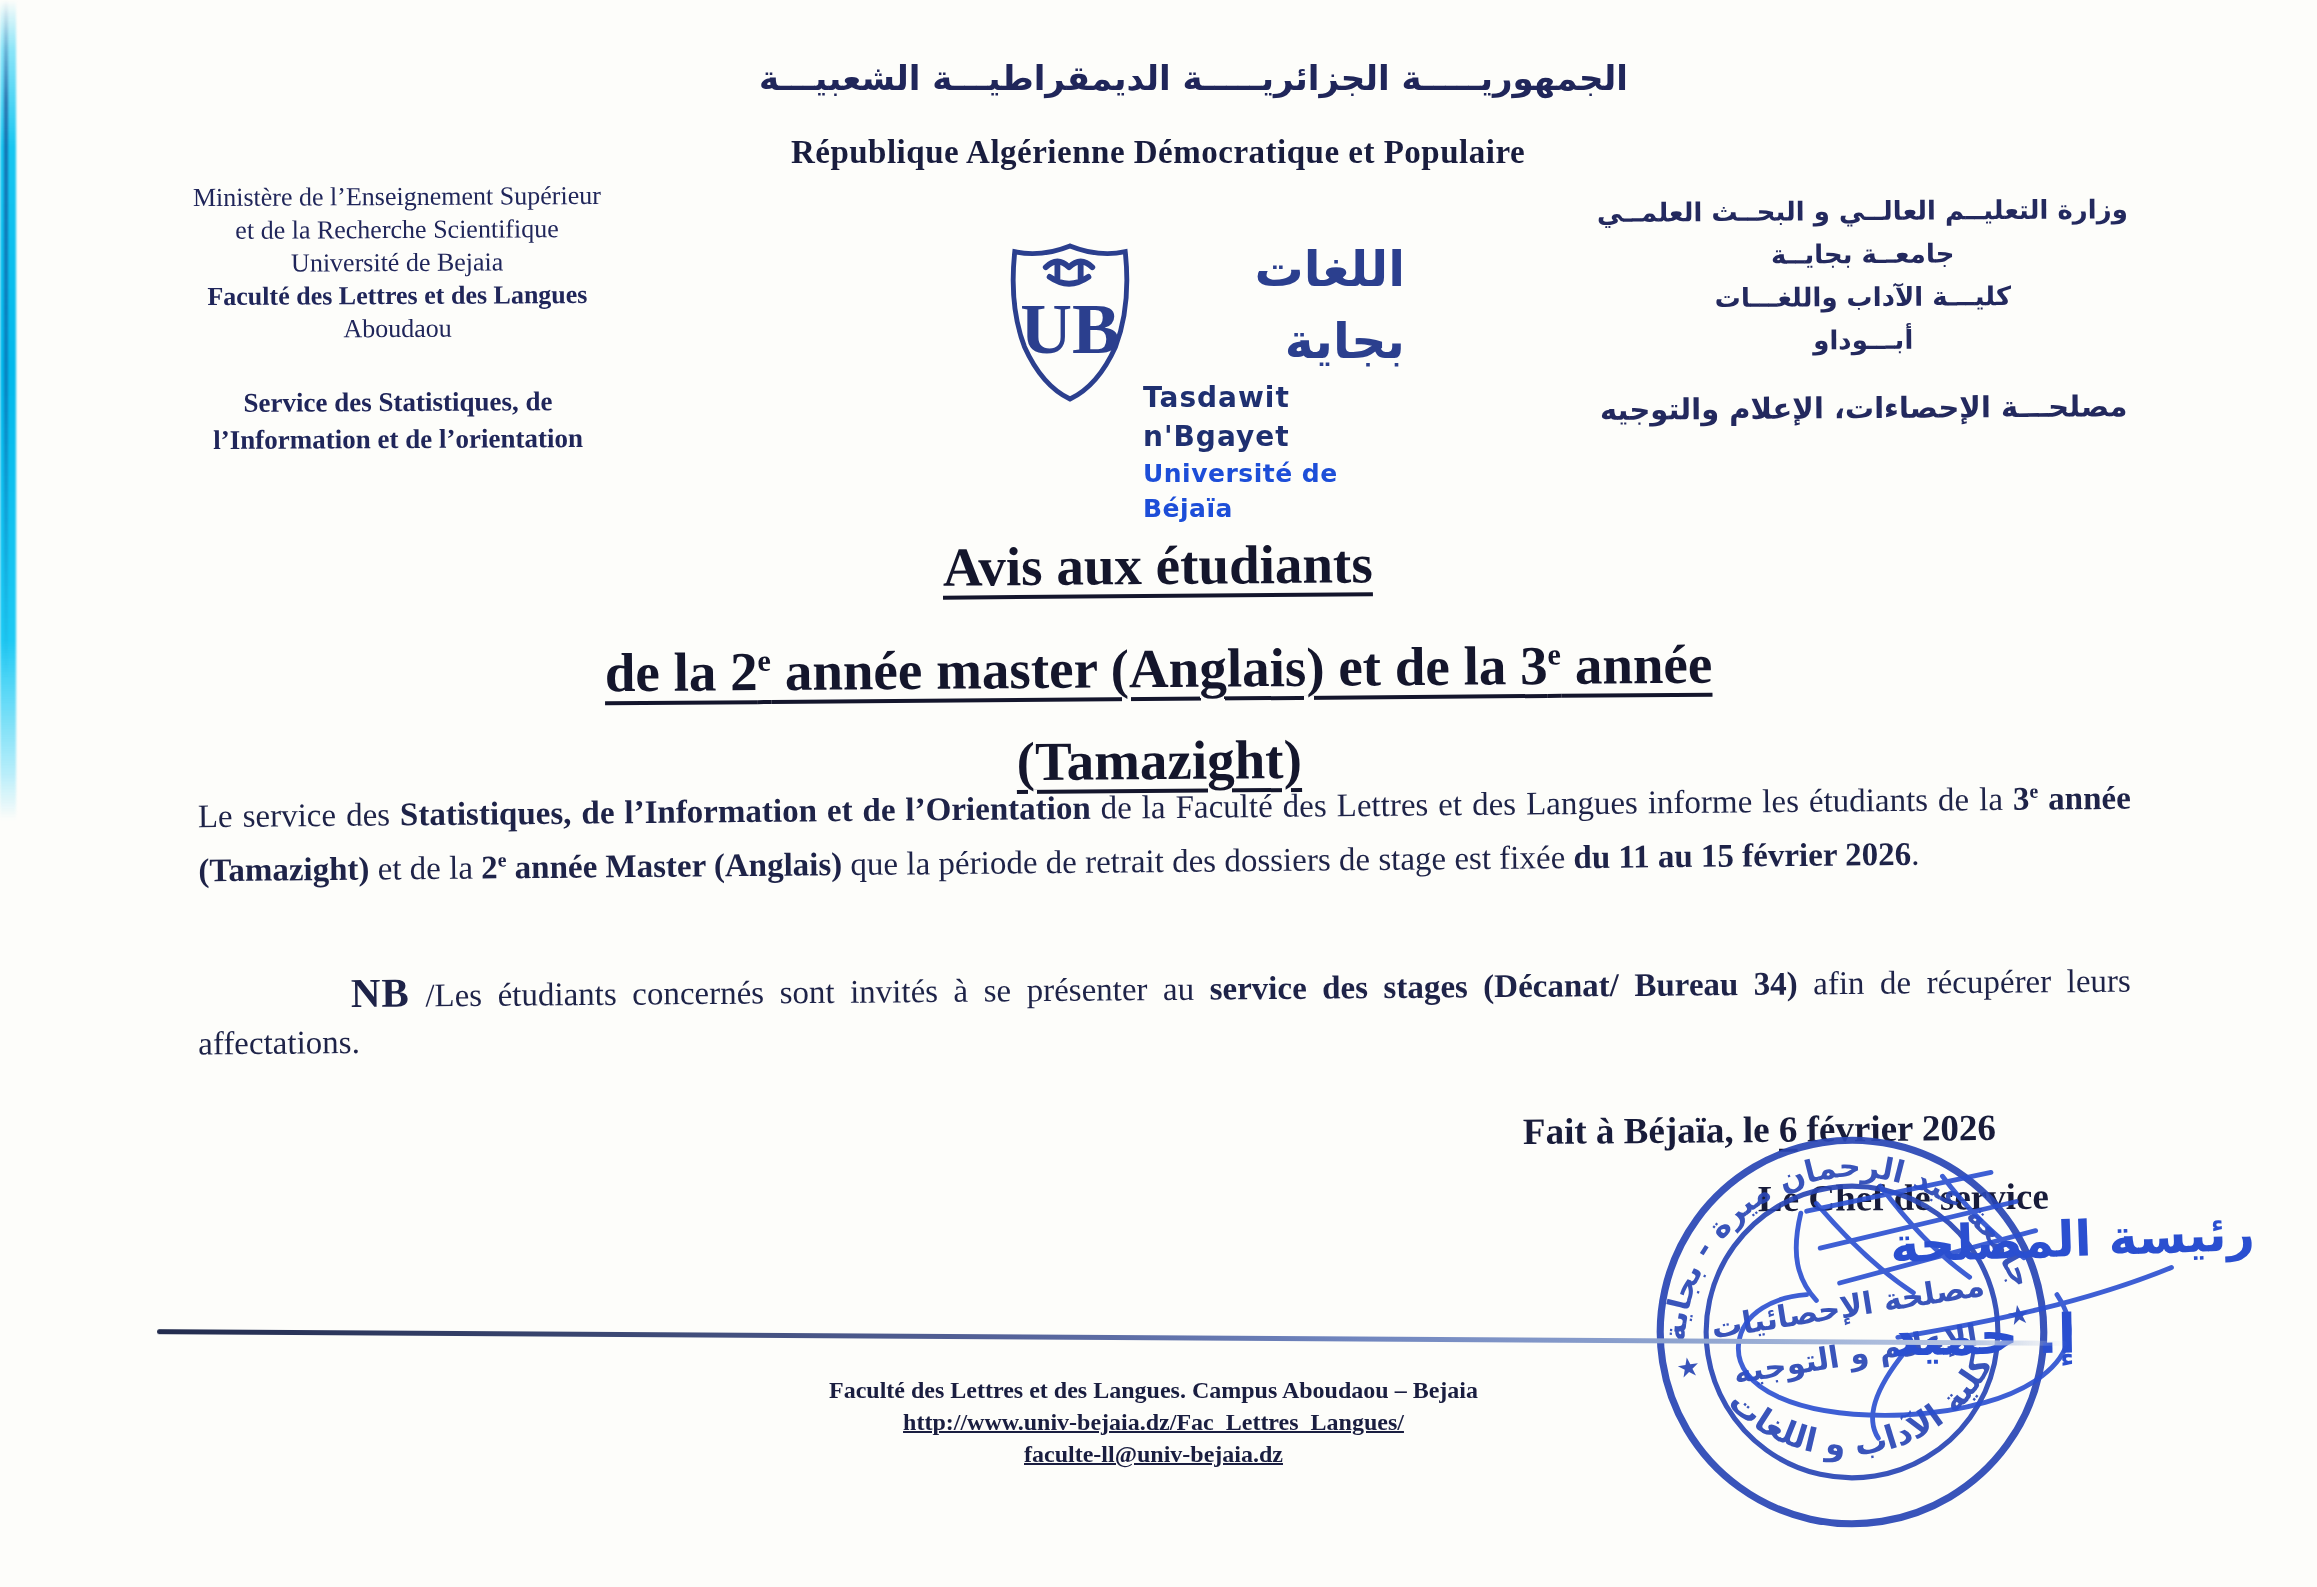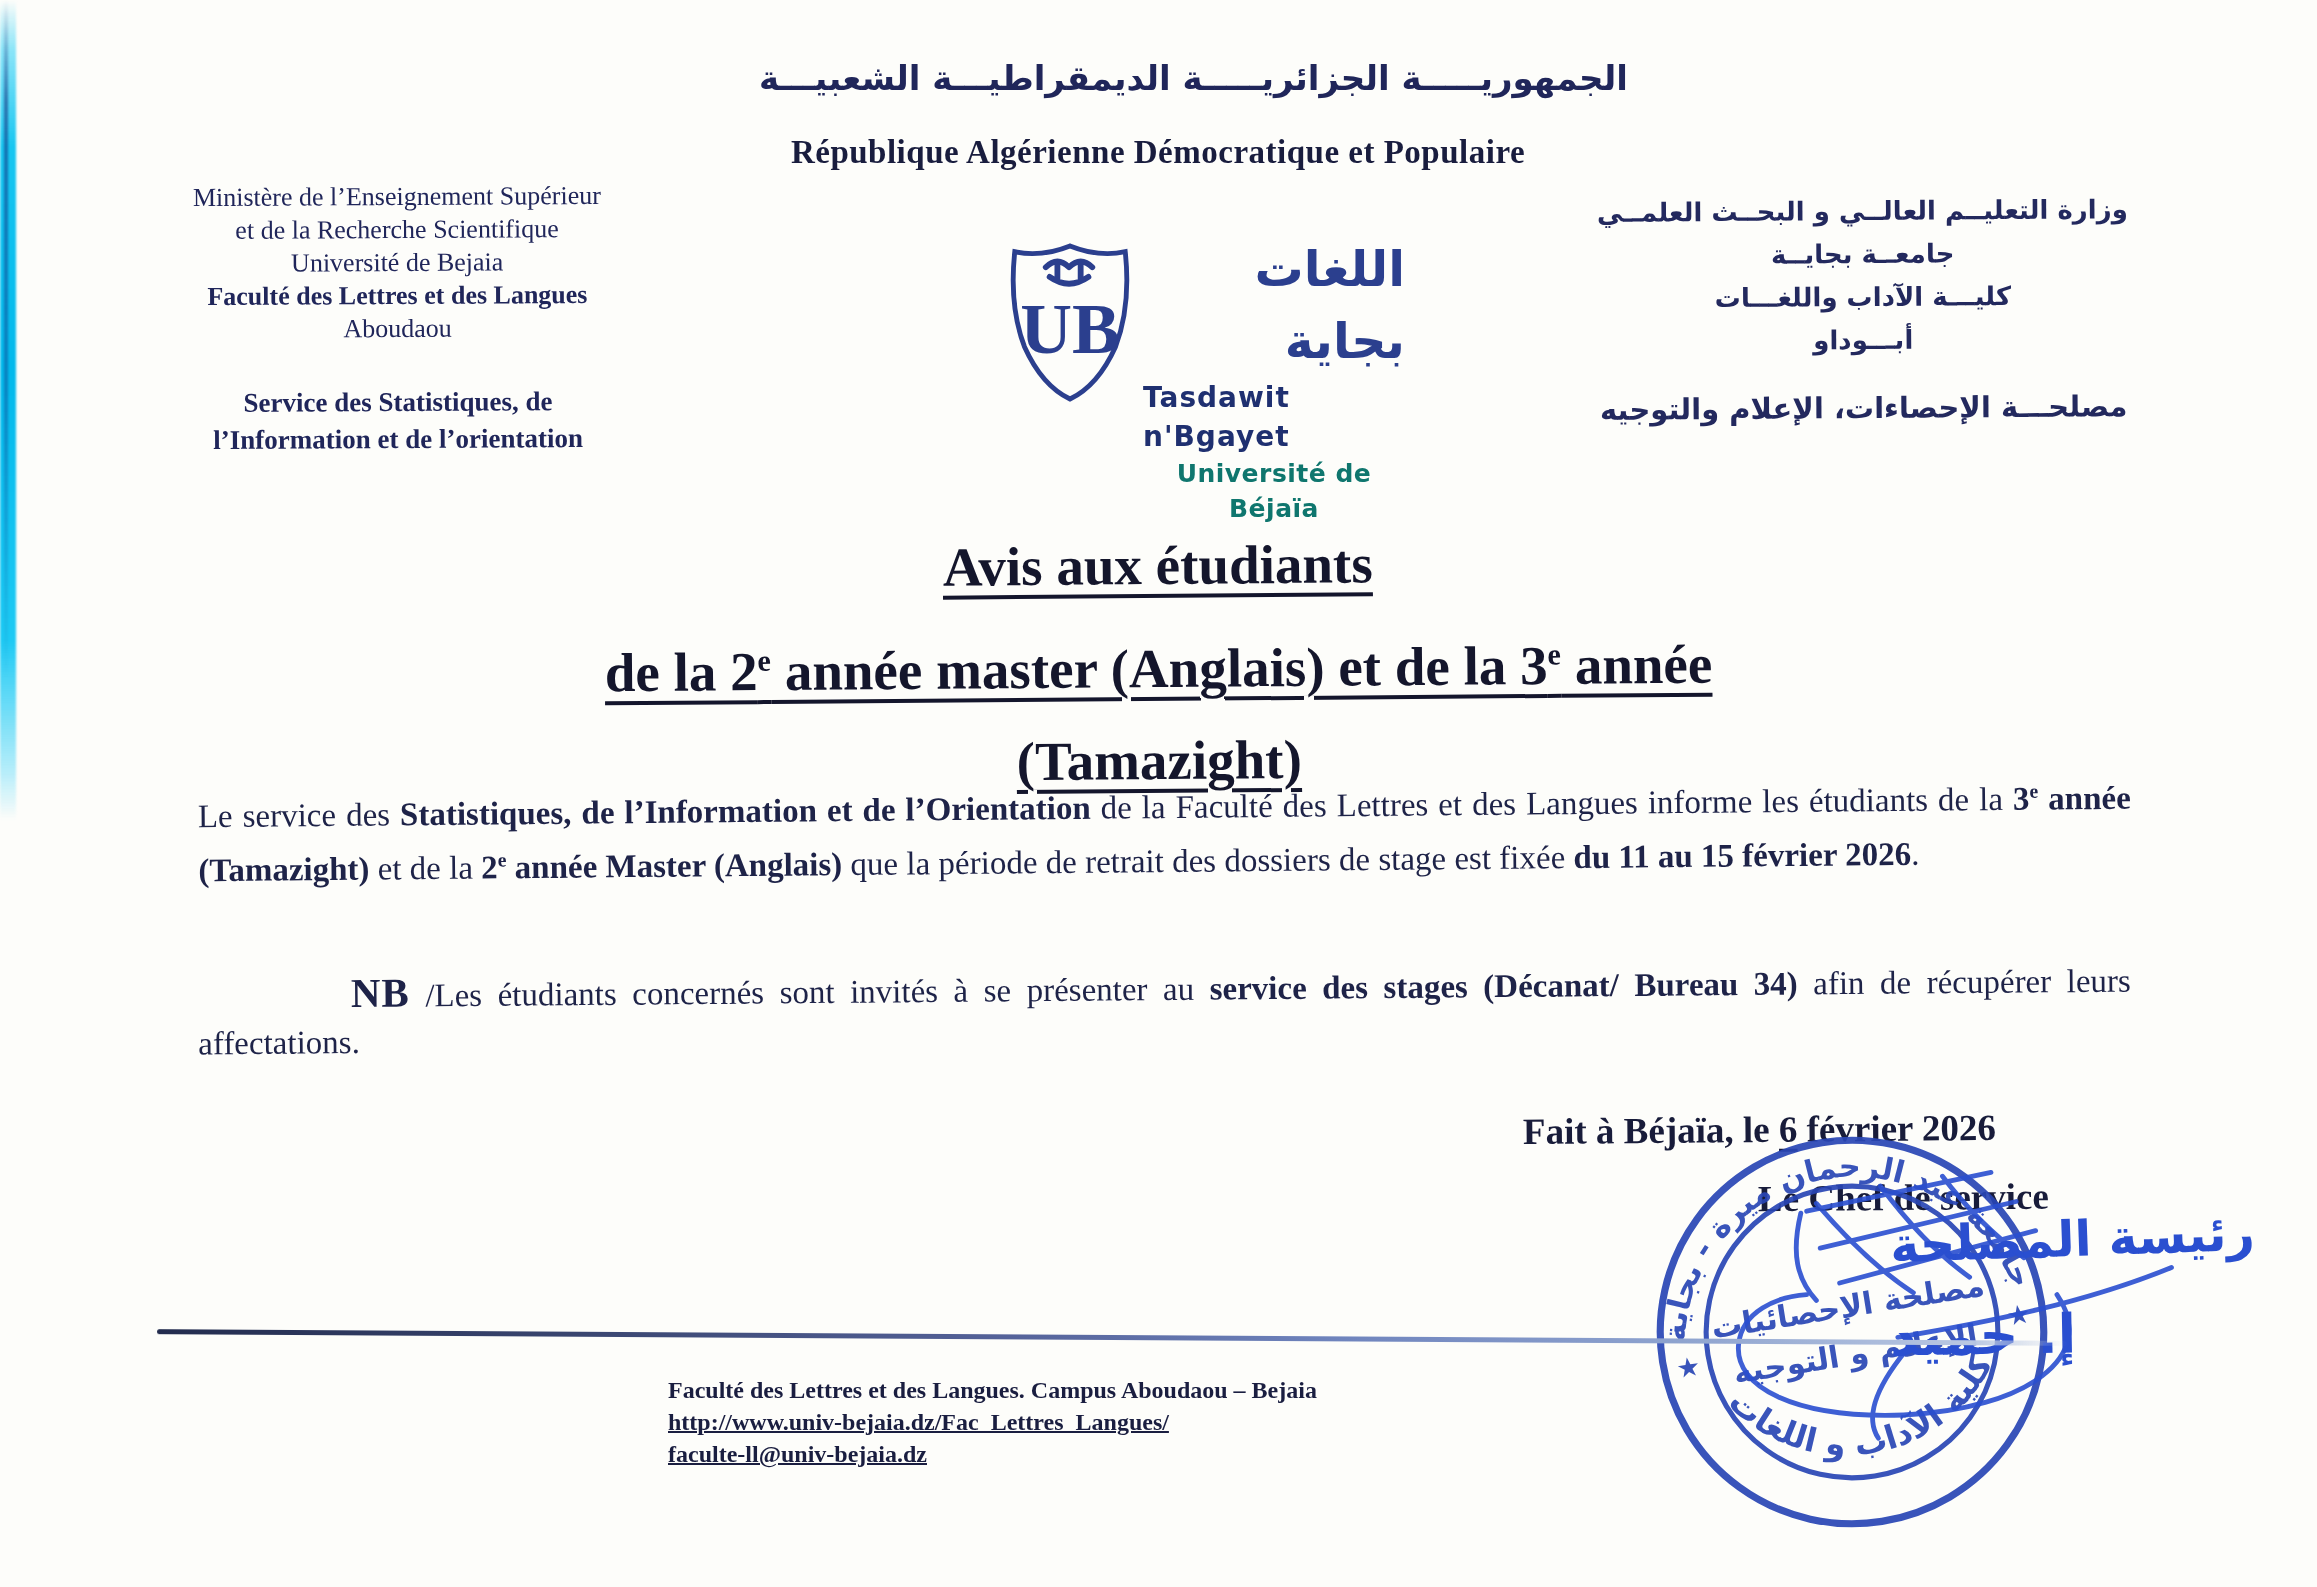--- a/index.html
+++ b/index.html
@@ -28,21 +28,21 @@
   .top-ar{left:679px;top:58px;width:1029px;text-align:center;
     font-family:"DejaVu Sans", sans-serif;font-size:34px;font-weight:bold;color:#20265a;}
   .top-fr{left:576px;top:134px;width:1164px;text-align:center;font-size:33px;font-weight:bold;color:#191d3e;letter-spacing:0.5px;}
   .left-block{left:116px;top:180px;width:563px;text-align:center;font-size:26px;line-height:33px;color:#20265a;transform:rotate(-.3deg);}
   .left-block .svc{margin-top:39px;font-size:27px;line-height:37px;}
   .logo-wrap{left:999px;top:232px;width:408px;height:184px;}
   .logo-shield{position:absolute;left:7.8px;top:5.8px;}
   .logo-text{position:absolute;left:144px;top:1.9px;width:262px;color:#2b3f8e;}
   .logo-ar{font-family:"DejaVu Sans", sans-serif;font-size:49px;font-weight:bold;line-height:72px;}
   .logo-ber{font-family:"DejaVu Sans", sans-serif;font-size:28px;font-weight:bold;color:#1f3070;letter-spacing:1px;line-height:39px;}
-  .logo-fr{font-family:"DejaVu Sans", sans-serif;font-size:25px;font-weight:bold;color:#0f766e;letter-spacing:0.5px;line-height:35px;text-align:center;}
+  .logo-fr{font-family:"DejaVu Sans", sans-serif;font-size:25px;font-weight:bold;color:#1d4ed8;letter-spacing:0.5px;line-height:35px;}
   .right-block{left:1562px;top:190px;width:602px;text-align:center;
     font-family:"DejaVu Sans", sans-serif;font-size:26px;font-weight:bold;line-height:43px;color:#23295e;transform:rotate(-.4deg);}
   .right-block .svc{margin-top:25px;font-size:29px;}
   .title{left:188px;top:520px;width:1941px;text-align:center;font-size:55px;font-weight:bold;color:#14162c;line-height:92px;transform:rotate(-.45deg);}
   .title .u{text-decoration:underline;text-decoration-thickness:3.9px;text-underline-offset:9.7px;}
   .title sup{font-size:.55em;vertical-align:super;}
   .para{left:198px;width:1933px;font-size:33px;line-height:46px;color:#1e2348;text-align:justify;}
   .p1{top:776px;transform:rotate(-.55deg);}
   .p2{top:963px;transform:rotate(-.5deg);text-indent:153px;}
   .p2 .nb{font-size:41px;font-weight:bold;letter-spacing:1px;}
@@ -51,21 +51,21 @@
   .fait .u10{text-decoration:underline;text-decoration-thickness:2.9px;text-underline-offset:6.8px;}
   .chef{top:1176px;left:1758px;font-size:37px;font-weight:bold;color:#181c3a;transform:rotate(-.5deg);white-space:nowrap;}
   .stamp{left:1648px;top:1128px;width:408px;height:408px;transform:rotate(-9deg);opacity:.92;}
   .sig-text{font-family:"DejaVu Sans", sans-serif;color:#2a4fd0;font-weight:bold;white-space:nowrap;}
   .sig1{left:1890px;top:1211px;font-size:49px;transform:rotate(-2deg);}
   .sig2{left:1890px;top:1304px;font-size:54px;transform:rotate(-1deg);}
   .scribbles{left:0;top:0;width:2317px;height:1588px;pointer-events:none;}
   .hline{left:157px;top:1335px;width:1910px;height:4.9px;transform:rotate(.35deg);
     background:linear-gradient(to right,#232c4e 0%,#3a4670 22%,#55639a 45%,#6f84bd 62%,#8fa4cf 80%,#b9c7e2 95%,rgba(185,199,226,0) 100%);
     border-radius:2.9px;filter:blur(0.4px);}
-  .footer{left:668px;top:1374px;width:939px;font-size:24px;font-weight:bold;line-height:32px;color:#1a1e40;}
+  .footer{left:684px;top:1374px;width:939px;text-align:center;font-size:24px;font-weight:bold;line-height:32px;color:#1a1e40;}
   .footer .ul{text-decoration:underline;text-decoration-thickness:1.9px;}
 </style>
 </head>
 <body>
 
 <div class="page">
 
   <div class="abs cyan-edge"></div>
   <div class="abs cyan-dark"></div>
 

